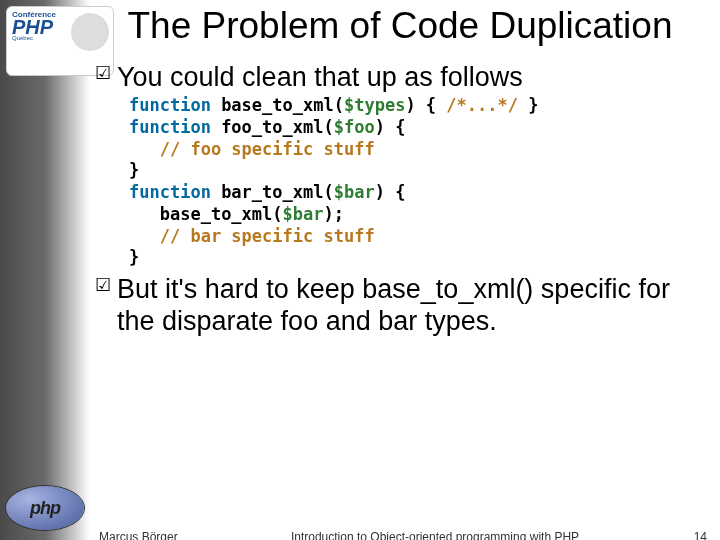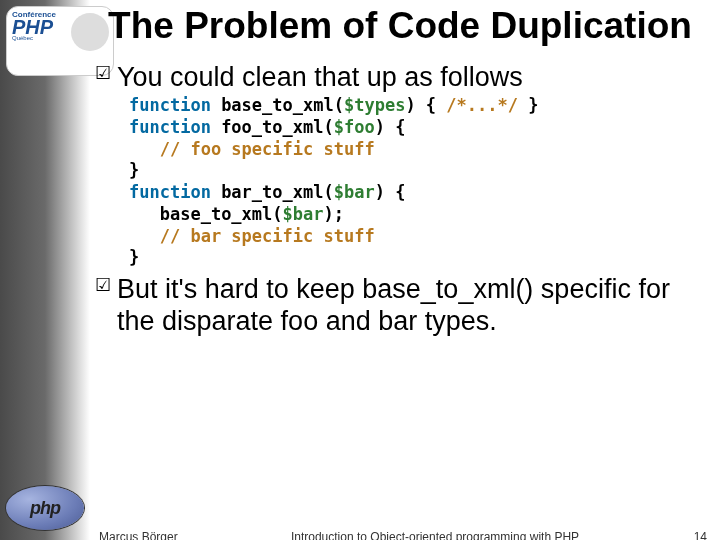--- a/index.html
+++ b/index.html
@@ -1,28 +1,28 @@
 <!DOCTYPE html>
 <html><head>
 <meta charset="utf-8">
 <style>
   * { margin: 0; padding: 0; box-sizing: border-box; }
   body { width: 720px; height: 540px; background: #fff; font-family: Verdana, Geneva, sans-serif; position: relative; overflow: hidden; }
   .sidebar { position: absolute; left: 0; top: 0; width: 90px; height: 540px; background: linear-gradient(to right, #4a4a4a 0%, #6a6a6a 50%, #ffffff 100%); }
-  .conf-logo { position: absolute; left: 6px; top: 6px; width: 108px; height: 70px; background: #fff; border: 1px solid #ccc; border-radius: 12px; }
+  .conf-logo { position: absolute; left: 6px; top: 6px; width: 108px; height: 70px; background: #fff; border: 1px solid #ccc; border-radius: 6px; }
   .conf-logo-txt1 { font-size: 8px; font-weight: bold; color: #1b4f93; padding: 3px 0 0 5px; display:block;}
   .conf-logo-txt2 { font-size: 20px; font-weight: 900; font-style: italic; color: #1b4f93; font-family: Arial, sans-serif; padding: 0 0 0 5px; display:block; line-height: 16px;}
   .conf-logo-qc { font-size: 6px; color: #1b4f93; padding: 0 0 0 5px; display:block;}
   .elephant { position:absolute; right:4px; top:6px; width:38px; height:38px; border-radius:50%; background:#ddd; }
   .php-logo { position: absolute; left: 6px; bottom: 10px; width: 78px; height: 44px; }
   .php-ellipse { width: 78px; height: 44px; background: radial-gradient(ellipse at 30% 30%, #a6b4e0, #6c7db7 60%, #4a5a94); border-radius: 50%/50%; display:flex; align-items:center; justify-content:center; box-shadow: 0 0 0 1px #333; }
   .php-ellipse span { color: #222; font-weight: 900; font-style: italic; font-family: Arial; font-size: 18px; letter-spacing: -1px; }
 
   .content { position: absolute; left: 95px; top: 0; width: 620px; height: 540px; }
-  .title { text-align: center; font-size: 37px; font-weight: bold; line-height: 1.1; padding: 6px 10px 14px 0; font-family: Verdana, sans-serif; }
+  .title { text-align: center; font-size: 37px; font-weight: normal; line-height: 1.1; padding: 6px 10px 14px 0; font-family: Verdana, sans-serif; }
   .bullet-row { display: flex; align-items: flex-start; margin-bottom: 0; }
   .check { width: 22px; flex-shrink: 0; font-size: 18px; line-height: 24px; font-family: Arial; }
   .bullet-text { font-size: 27px; line-height: 1.2; padding-right: 12px; }
   .code-block { margin: 2px 0 4px 34px; font-family: "Lucida Console", Monaco, monospace; font-size: 17px; line-height: 1.28; font-weight: bold; }
   .code-line { white-space: pre; }
   .kw { color: #0369a1; }
   .fn { }
   .var { color: #2e7d32; }
   .cmt { color: #b7791f; }
   .footer { position: absolute; bottom: 10px; left: 0; width: 620px; display: flex; align-items: baseline; font-size: 12px; color: #333; }

